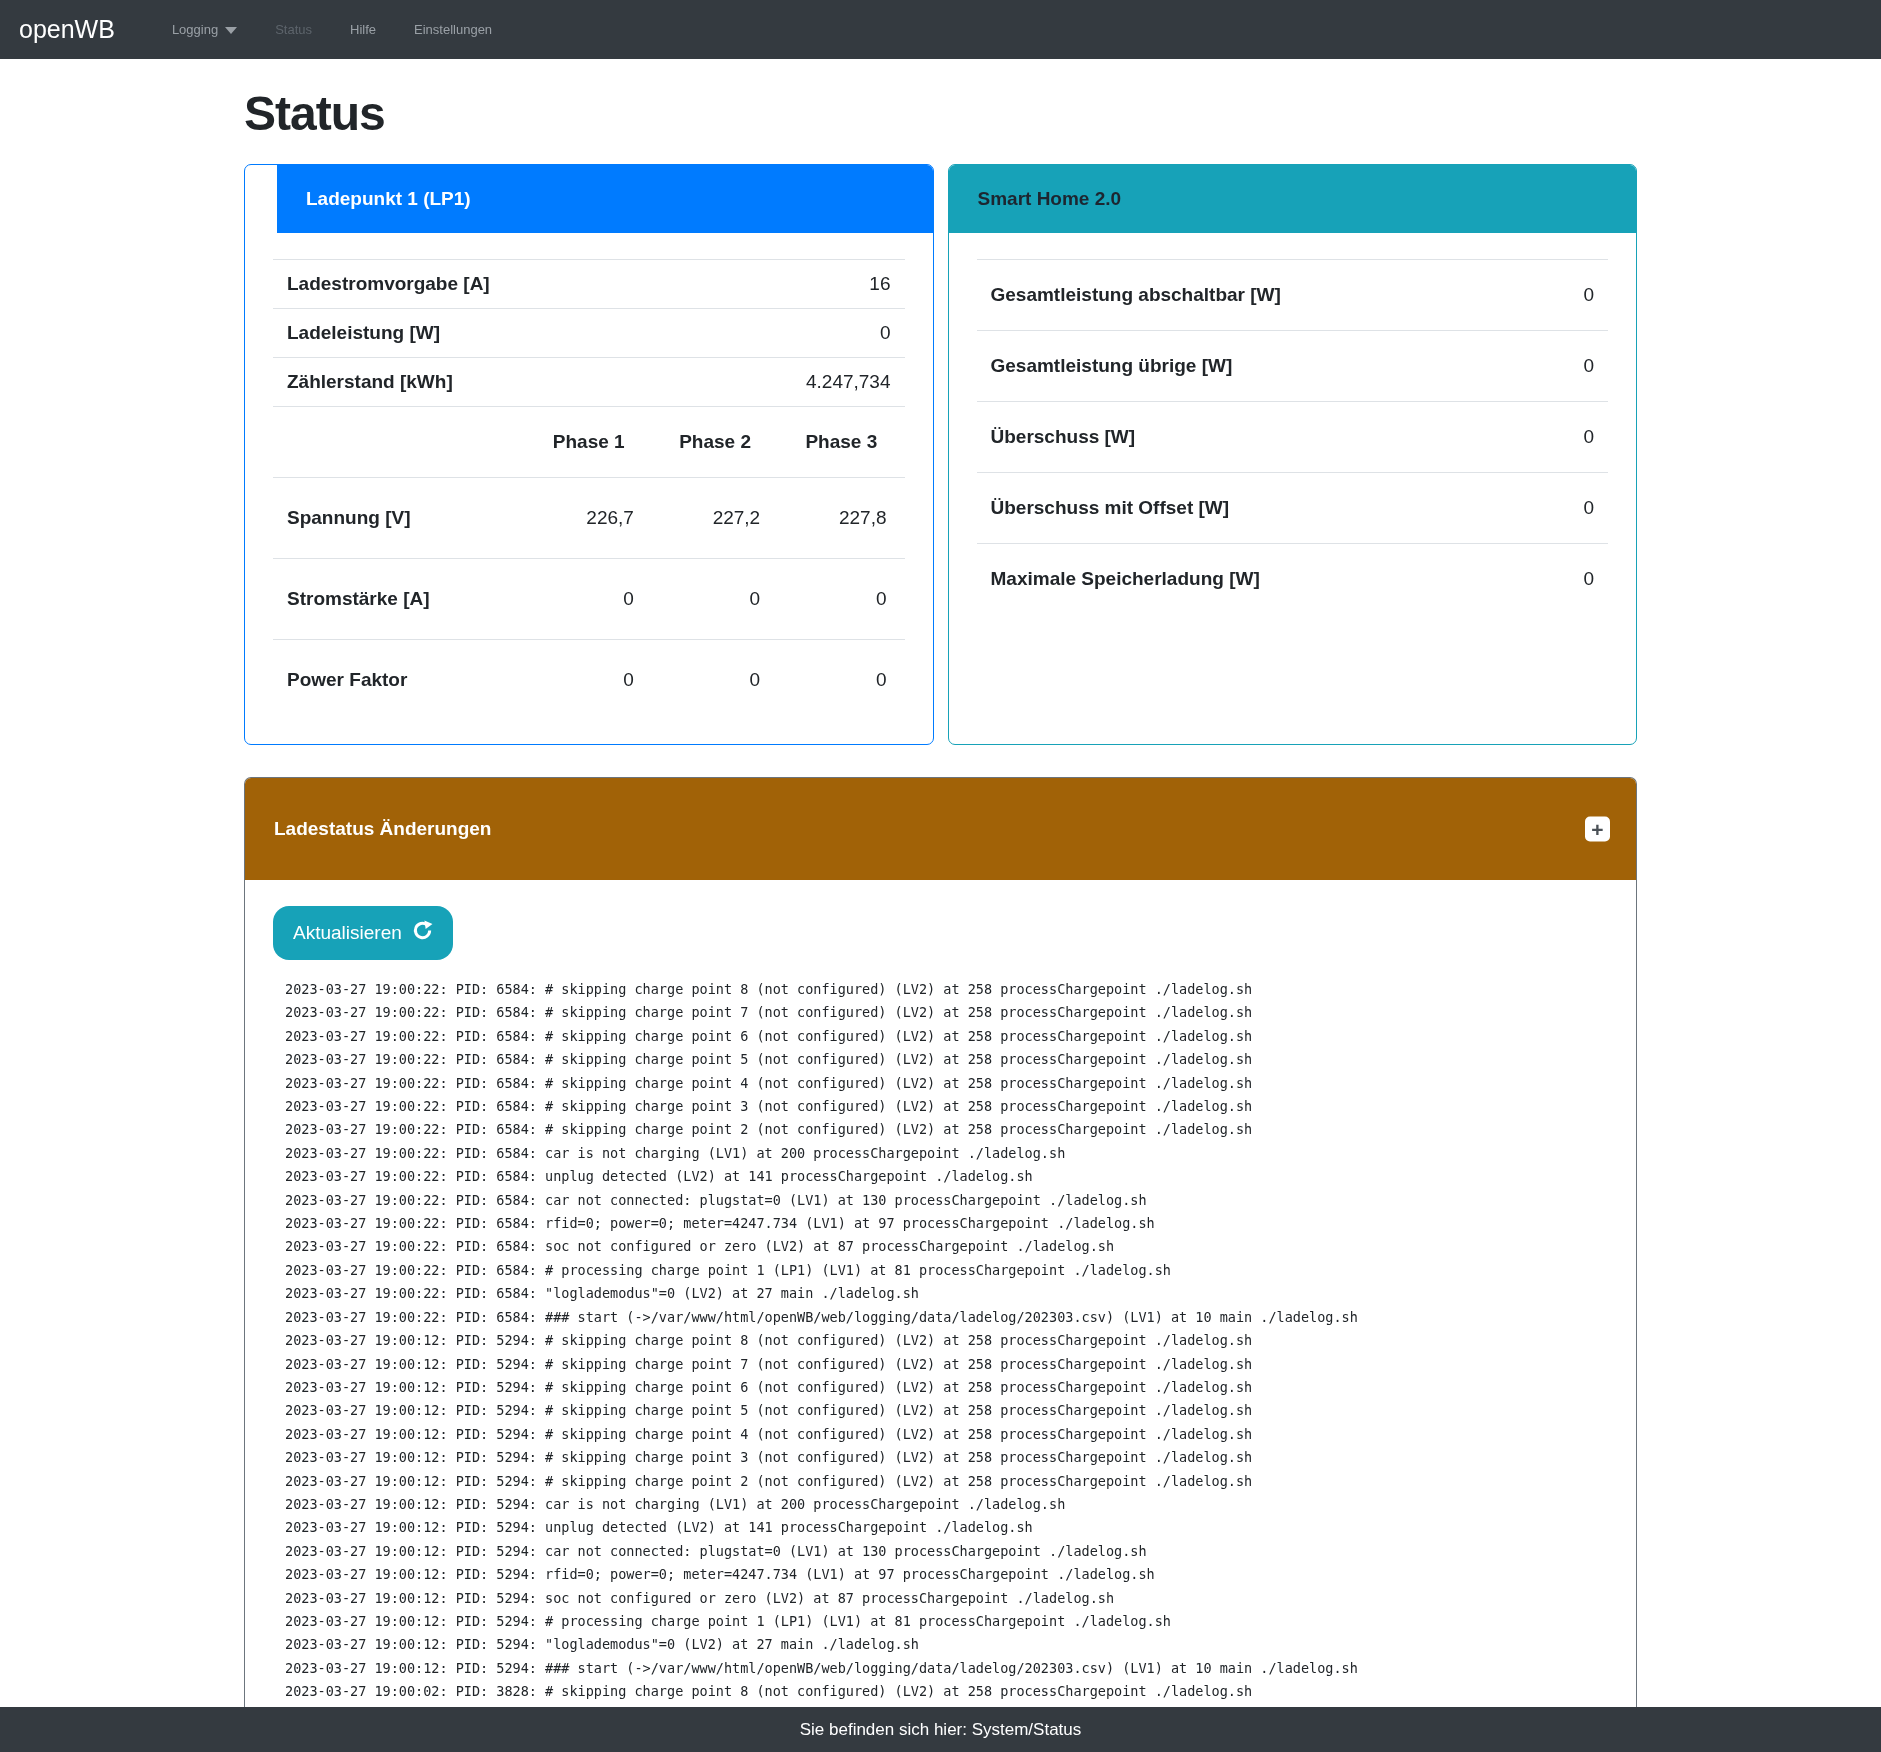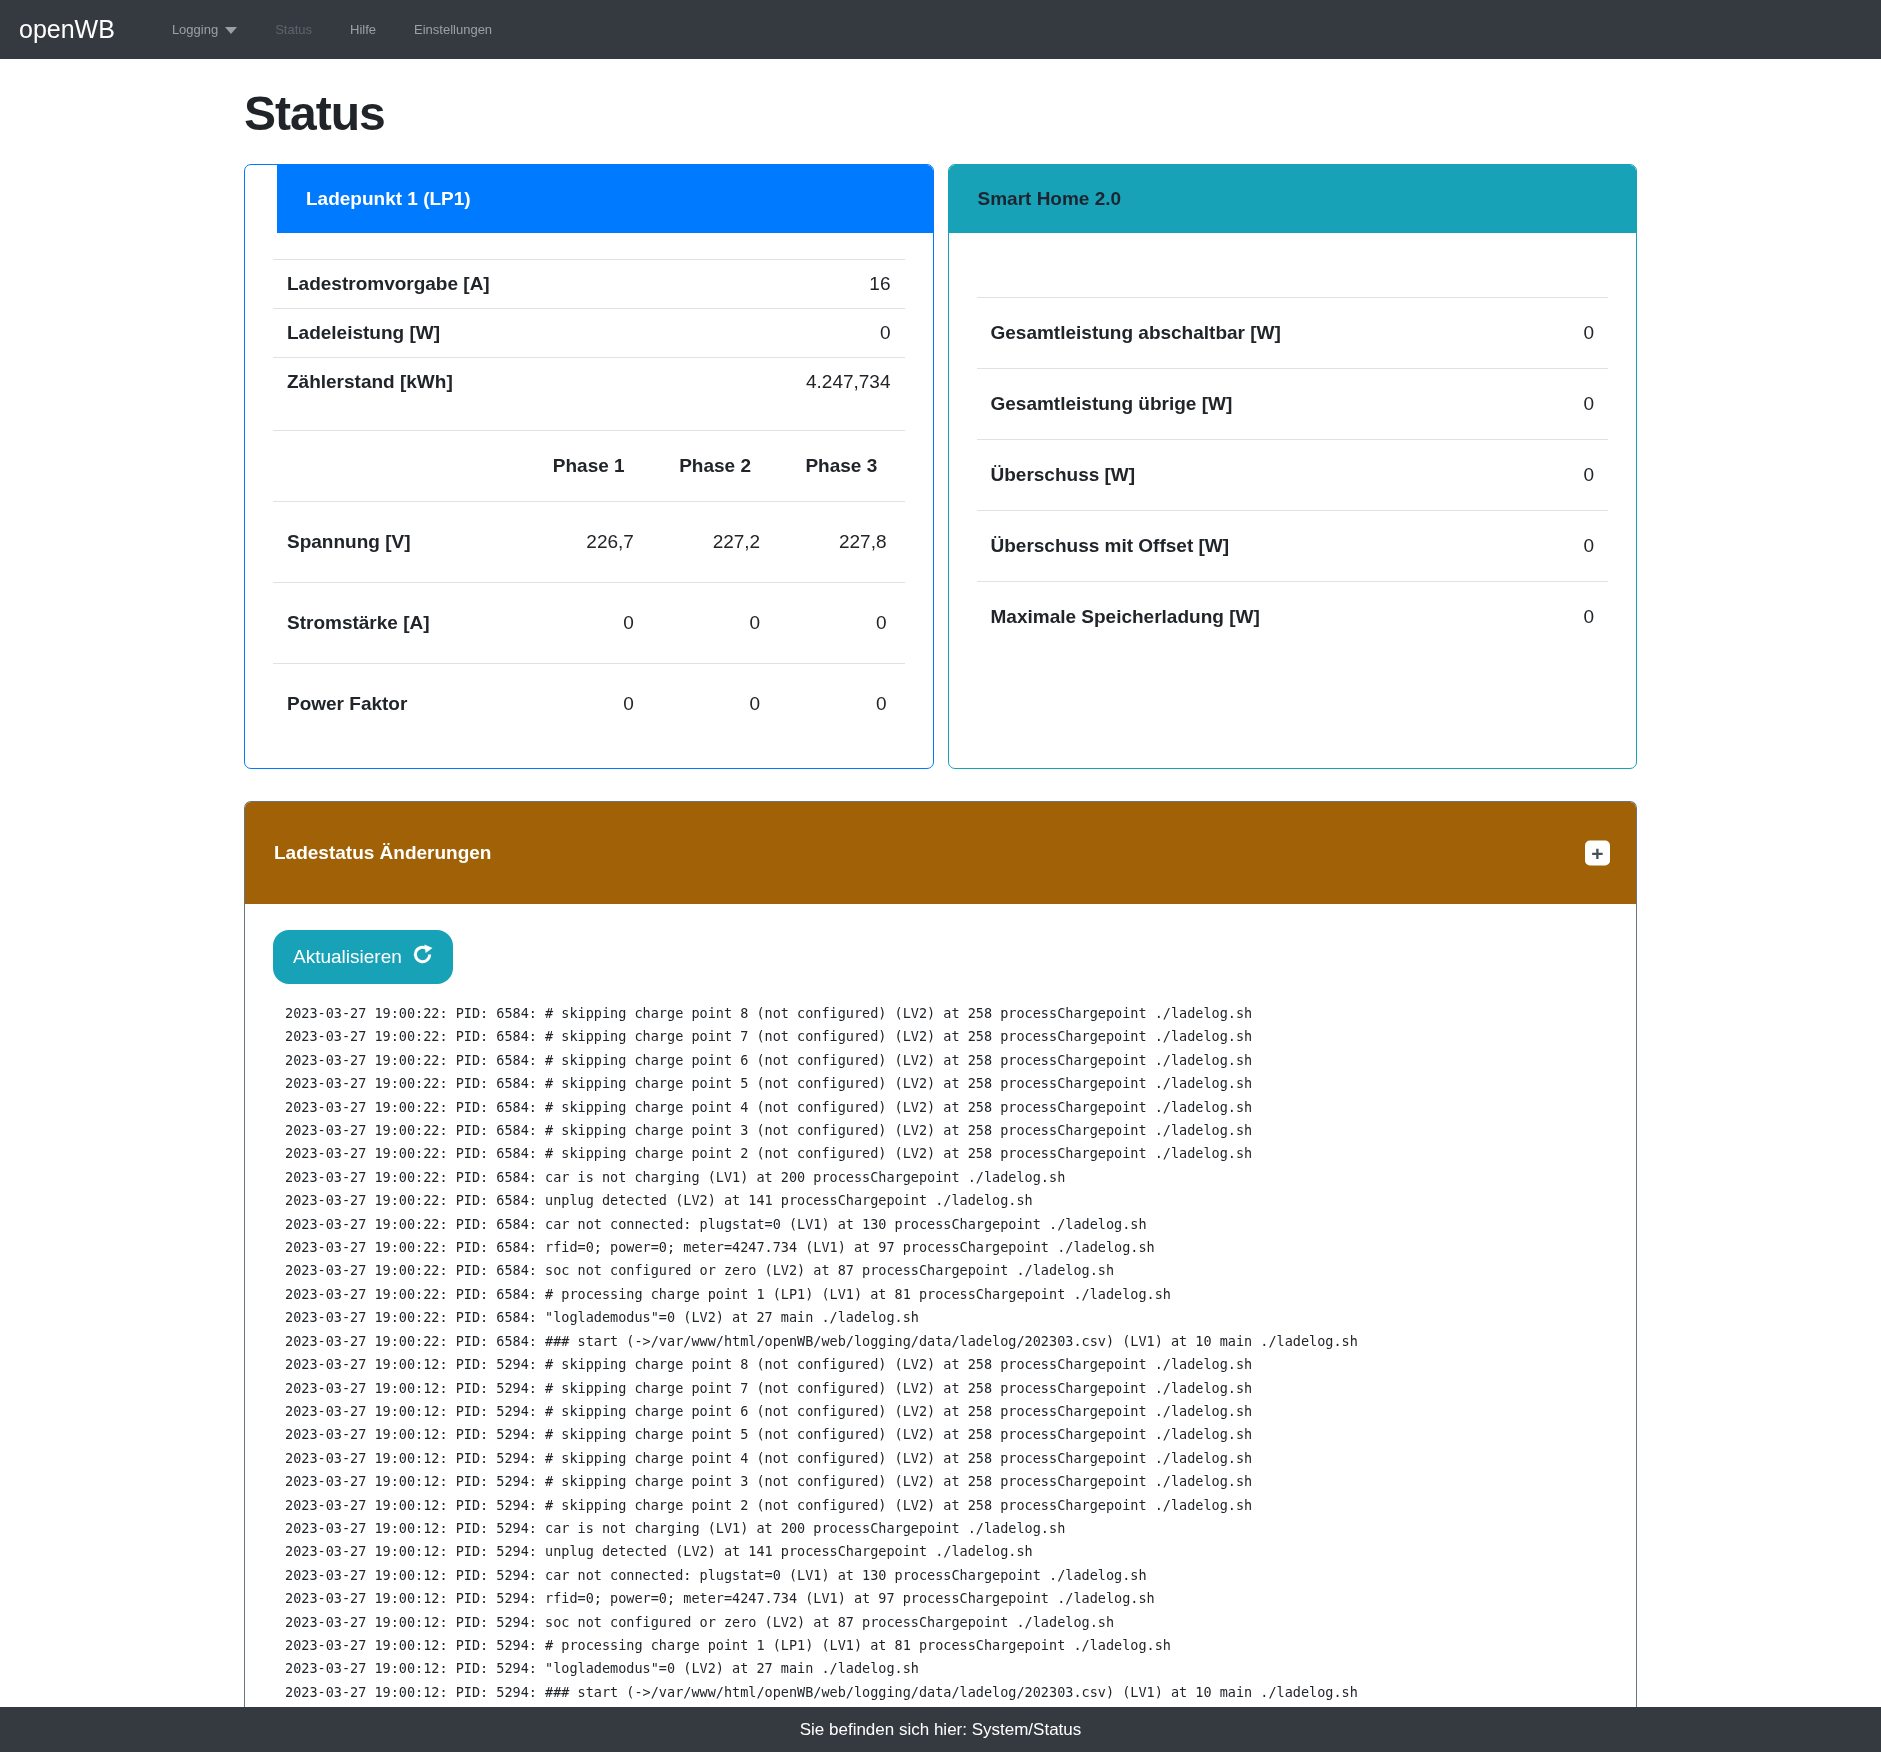--- a/index.html
+++ b/index.html
@@ -15,33 +15,33 @@
   .caret { display: inline-block; margin-left: 7px; vertical-align: middle;
     border-left: 6px solid transparent; border-right: 6px solid transparent; border-top: 7px solid #9aa0a6; }
 
   
   .container { width: 1393px; margin: 0 auto; padding-top: 27px; }
   h1.page-title { font-size: 48px; font-weight: 700; letter-spacing: -1px; margin-bottom: 23px; }
 
   .cards-row { display: flex; gap: 14px; align-items: stretch; }
   .card { flex: 1; border-radius: 7px; overflow: hidden; background: #fff; display: flex; flex-direction: column; }
   .card.primary { border: 1px solid #007bff; }
-  .card.info    { border: 1px solid #17a2b8; gap: 38px; }
+  .card.info    { border: 1px solid #17a2b8; }
   .card-header { padding: 23px 29px; font-size: 19px; font-weight: 700; }
   .card.primary .card-header { background: #007bff; color: #fff; margin-left: 32px; }
   .card.info    .card-header { background: #17a2b8; color: #1d2630; }
   .card-body { padding: 26px 28px 24px 28px; flex: 1; }
 
   table.kv { width: 100%; border-collapse: collapse; }
   table.kv td { border-top: 1px solid #dee2e6; font-size: 19px; vertical-align: middle; }
   table.kv td.lbl { font-weight: 700; text-align: left; padding: 13px 14px; }
   table.kv td.val { text-align: right; padding: 13px 14px; }
   table.kv.tall td.lbl, table.kv.tall td.val { padding-top: 24px; padding-bottom: 24px; }
 
-  table.phase { width: 100%; border-collapse: collapse; margin-top: 24px; }
+  table.phase { width: 100%; border-collapse: collapse; }
   table.phase th, table.phase td { border-top: 1px solid #dee2e6; font-size: 19px; }
   table.phase th { font-weight: 700; text-align: center; padding: 24px 10px; }
   table.phase th.corner { border-top: 1px solid #dee2e6; }
   table.phase td.lbl { font-weight: 700; text-align: left; padding: 29px 14px; width: 40%; }
   table.phase td.val { text-align: right; padding: 29px 18px 29px 10px; width: 20%; }
 
   
   .card.log { margin-top: 32px; border: 1px solid #6c757d; border-radius: 7px; overflow: visible;
     border-bottom: none; }
   .card.log .card-header { background: #a16207; color: #fff; position: relative;

